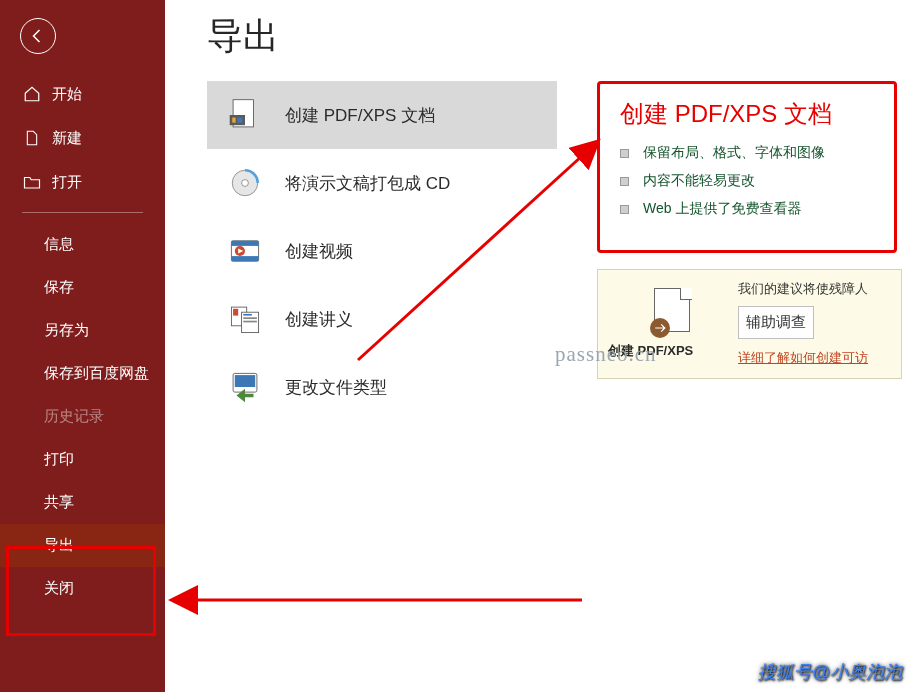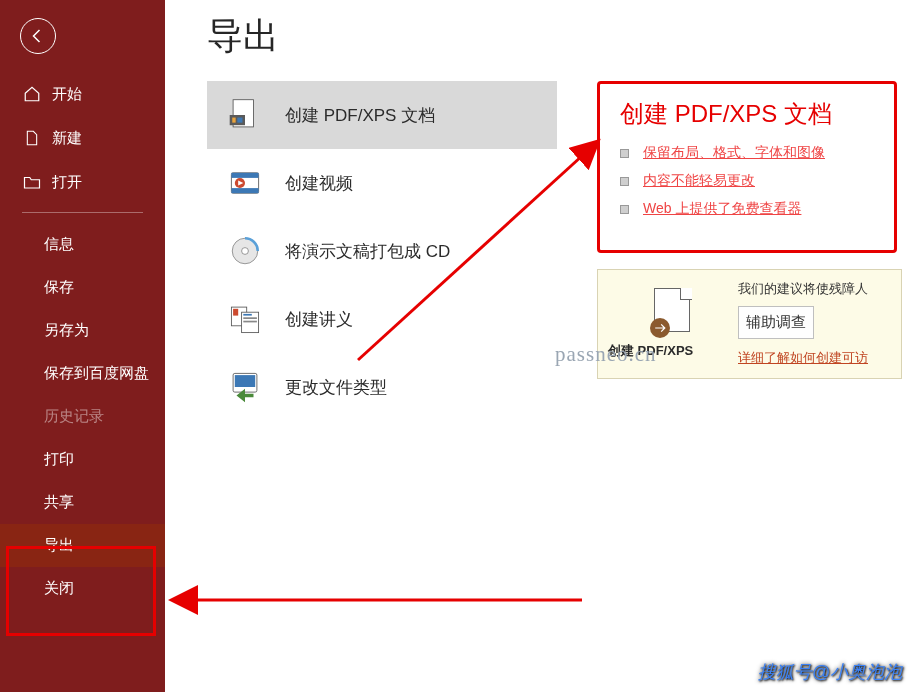--- a/index.html
+++ b/index.html
@@ -110,22 +110,21 @@
   .right-title {
     color: #e60000;
     font-size: 24px;
     margin-bottom: 14px;
   }
   .bullet-row {
     display: flex;
     align-items: flex-start;
     margin-bottom: 10px;
     font-size: 14px;
-    color: #ef4444;
-    text-decoration: underline;
+    color: #14532d;
   }
   .bullet-sq {
     width: 9px;
     height: 9px;
     background: #cfcfcf;
     border: 1px solid #999;
     margin-right: 14px;
     margin-top: 5px;
     flex: none;
   }
@@ -313,44 +312,44 @@
       <div class="export-item selected">
         <span class="export-icon">
           <svg viewBox="0 0 40 40" width="34" height="34">
             <rect x="6" y="2" width="24" height="32" fill="#fff" stroke="#555"></rect>
             <rect x="2" y="20" width="18" height="12" fill="#5a5a5a"></rect>
             <rect x="5" y="23" width="4" height="6" fill="#e8a33d"></rect>
             <rect x="11" y="23" width="6" height="6" fill="#3c78b5"></rect>
           </svg>
         </span>
         <span class="export-label">创建 PDF/XPS 文档</span>
+      </div>
+
+      <div class="export-item">
+        <span class="export-icon">
+          <svg viewBox="0 0 40 40" width="34" height="34">
+            <circle cx="20" cy="20" r="15" fill="#e6e6e6" stroke="#888"></circle>
+            <circle cx="20" cy="20" r="4" fill="#fff" stroke="#888"></circle>
+            <path d="M20 5 A15 15 0 0 1 35 20" fill="none" stroke="#5aa0d8" stroke-width="3"></path>
+          </svg>
+        </span>
+        <span class="export-label">将演示文稿打包成 CD</span>
       </div>
 
       <div class="export-item">
         <span class="export-icon">
           <svg viewBox="0 0 40 40" width="34" height="34">
             <rect x="4" y="8" width="32" height="24" rx="2" fill="#fff" stroke="#555"></rect>
             <rect x="4" y="8" width="32" height="6" fill="#3c78b5"></rect>
             <rect x="4" y="26" width="32" height="6" fill="#3c78b5"></rect>
             <circle cx="14" cy="20" r="6" fill="#cc4a2f"></circle>
             <path d="M12 17 L18 20 L12 23 Z" fill="#fff"></path>
           </svg>
         </span>
         <span class="export-label">创建视频</span>
-      </div>
-
-      <div class="export-item">
-        <span class="export-icon">
-          <svg viewBox="0 0 40 40" width="34" height="34">
-            <circle cx="20" cy="20" r="15" fill="#e6e6e6" stroke="#888"></circle>
-            <circle cx="20" cy="20" r="4" fill="#fff" stroke="#888"></circle>
-            <path d="M20 5 A15 15 0 0 1 35 20" fill="none" stroke="#5aa0d8" stroke-width="3"></path>
-          </svg>
-        </span>
-        <span class="export-label">将演示文稿打包成 CD</span>
       </div>
 
       <div class="export-item">
         <span class="export-icon">
           <svg viewBox="0 0 40 40" width="34" height="34">
             <rect x="4" y="6" width="18" height="22" fill="#fff" stroke="#555"></rect>
             <rect x="6" y="8" width="6" height="8" fill="#cc4a2f"></rect>
             <rect x="16" y="12" width="20" height="24" fill="#fff" stroke="#555"></rect>
             <rect x="18" y="14" width="10" height="2" fill="#3c78b5"></rect>
             <rect x="18" y="18" width="16" height="2" fill="#888"></rect>

